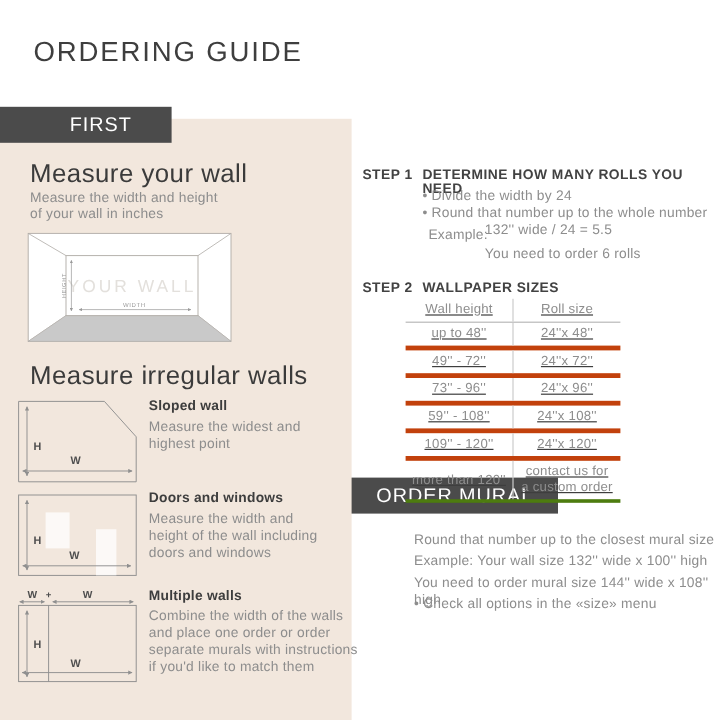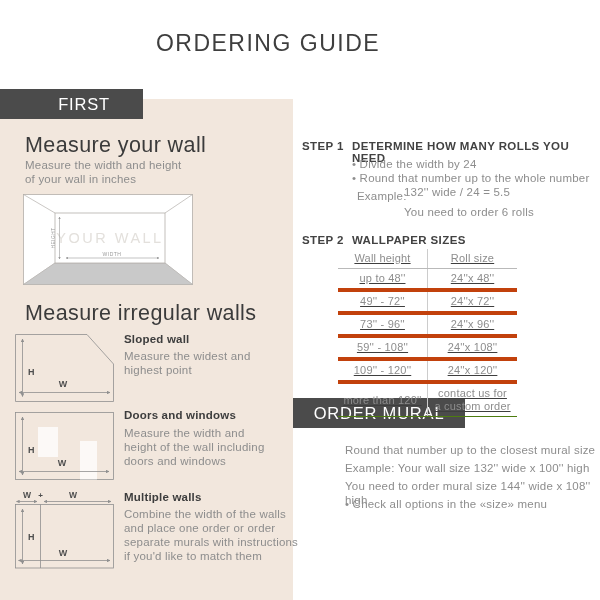--- a/index.html
+++ b/index.html
@@ -6,22 +6,22 @@
   #page{
     position:relative;width:600px;height:600px;overflow:hidden;
     background:#ffffff;
     font-family:"Liberation Sans", sans-serif;
     color:#3e3e3e;
   }
   .abs{position:absolute;}
   .pre{white-space:pre-line;}
   
   .main-title{
-    left:0;top:30px;width:536px;text-align:center;
-    font-size:23px;letter-spacing:1.5px;font-weight:500;color:#3e3e3e;
+    left:0;top:30px;width:536px;
+    font-size:23px;letter-spacing:1.5px;font-weight:500;color:#3e3e3e;padding-left:28px;
   }
   
   .beige-panel{left:0;top:99px;width:293px;height:501px;background:#f2e7dd;z-index:2;}
   
   .badge{background:#4b4b4b;color:#fff;height:30px;line-height:30px;
     font-size:16.5px;letter-spacing:0.8px;font-weight:500;text-align:center;}
   .badge-first{left:0;top:89px;width:143px;padding-left:25px;box-sizing:border-box;z-index:3;}
   .badge-wallpaper{left:262px;top:89px;width:241px;z-index:1;text-align:center;
     padding-left:31px;box-sizing:border-box;}
   .badge-mural{left:262px;top:398px;width:203px;z-index:1;text-align:center;
@@ -36,21 +36,21 @@
   .step-title{font-size:11.5px;font-weight:600;color:#424242;letter-spacing:0.4px;}
   .r-gray{font-size:11.5px;color:#8d8d8d;letter-spacing:0.2px;line-height:14px;}
   
   .size-table{left:338px;top:249px;width:179px;z-index:1;text-decoration:underline;}
   .t-row{display:flex;align-items:center;}
   .t-row .c1{width:89px;text-align:center;border-right:1px solid #cccccc;
     align-self:stretch;display:flex;align-items:center;justify-content:center;}
   .t-row .c2{flex:1;text-align:center;}
   .t-head{height:19px;border-bottom:1px solid #b9b9b9;}
   .t-data{height:19px;border-bottom:4px solid #c2410c;}
-  .t-last{height:32px;border-bottom:1px solid #4d7c0f;}
+  .t-last{height:32px;border-bottom:3px solid #4d7c0f;}
   .t-cell{font-size:11px;color:#8d8d8d;letter-spacing:0.2px;line-height:13px;}
 </style>
 </head>
 <body>
 
 <div id="page">
 
   <svg width="0" height="0" style="position:absolute" aria-hidden="true">
     <defs>
       <marker id="ah" viewBox="0 0 8 8" refX="7" refY="4" markerWidth="4.5" markerHeight="4.5" orient="auto-start-reverse">

